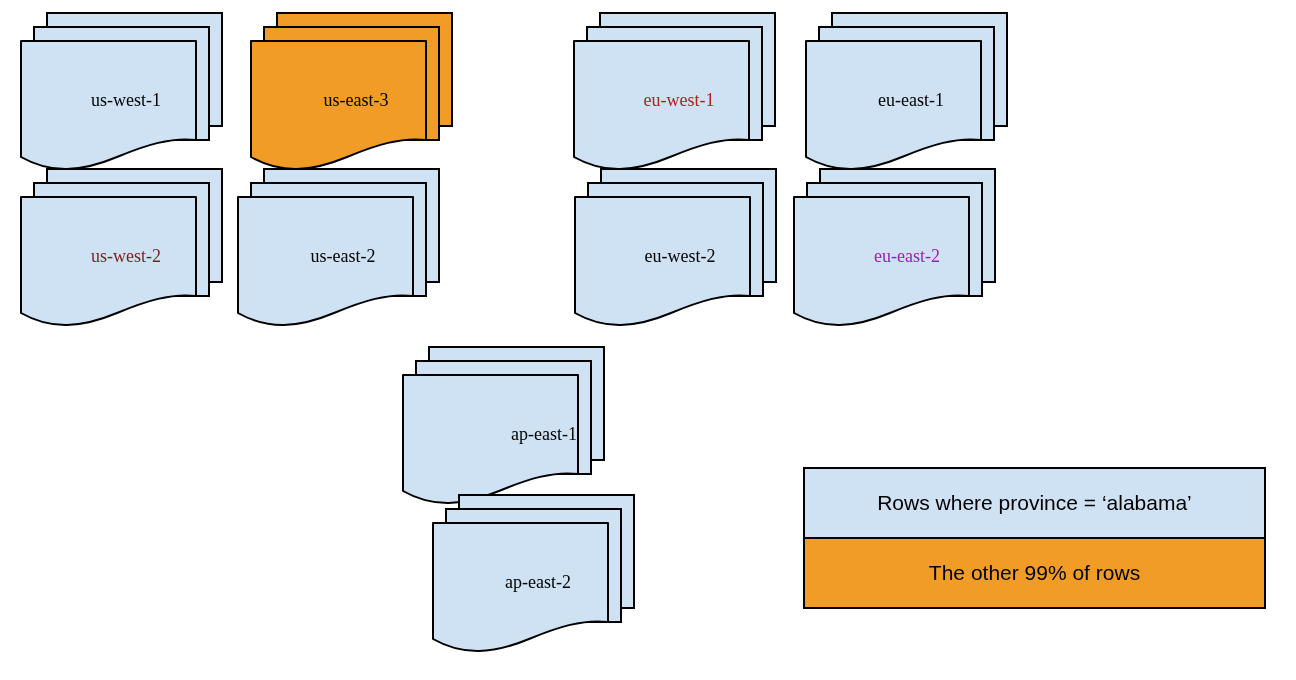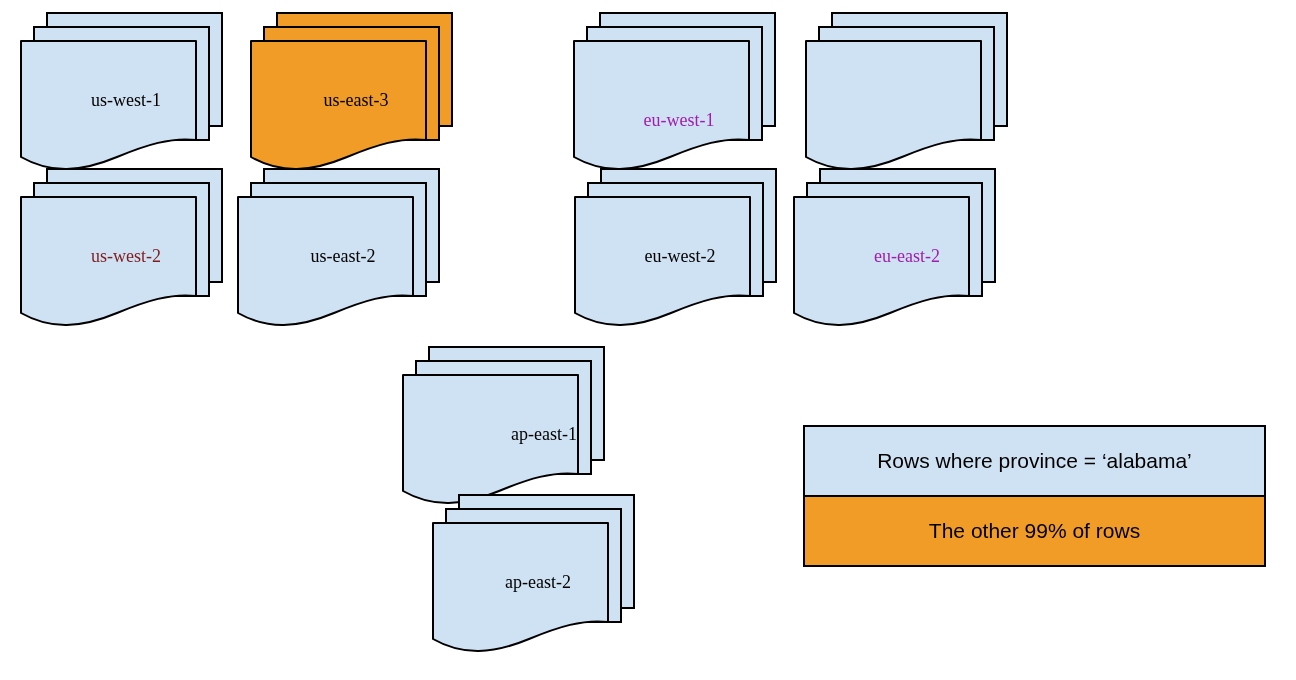--- a/index.html
+++ b/index.html
@@ -88,30 +88,31 @@
         <div class="label" style="color: rgb(0, 0, 0);">us-east-3</div>
       </div>
       <div class="stack" style="left: 573px; top: 12px;">
         <svg width="204" height="164" viewBox="0 0 204 164">
           <rect x="27" y="1" width="175" height="113" fill="#cfe2f3" stroke="#000000" stroke-width="2"></rect>
           <rect x="14" y="15" width="175" height="113" fill="#cfe2f3" stroke="#000000" stroke-width="2"></rect>
           <g transform="translate(1,29)">
             <path d="M0,0 L175,0 L175,99 C150,96 125,104 96,116 C60,131 30,133 0,116 Z" fill="#cfe2f3" stroke="#000000" stroke-width="2" stroke-linejoin="round"></path>
           </g>
         </svg>
-        <div class="label" style="color: #a21caf; margin-top: 20px;">eu-west-1</div>
+        <div class="label" style="color: #b91c1c;">eu-west-1</div>
       </div>
       <div class="stack" style="left: 805px; top: 12px;">
         <svg width="204" height="164" viewBox="0 0 204 164">
           <rect x="27" y="1" width="175" height="113" fill="#cfe2f3" stroke="#000000" stroke-width="2"></rect>
           <rect x="14" y="15" width="175" height="113" fill="#cfe2f3" stroke="#000000" stroke-width="2"></rect>
           <g transform="translate(1,29)">
             <path d="M0,0 L175,0 L175,99 C150,96 125,104 96,116 C60,131 30,133 0,116 Z" fill="#cfe2f3" stroke="#000000" stroke-width="2" stroke-linejoin="round"></path>
           </g>
         </svg>
+        <div class="label" style="color: rgb(0, 0, 0);">eu-east-1</div>
       </div>
       <div class="stack" style="left: 20px; top: 168px;">
         <svg width="204" height="164" viewBox="0 0 204 164">
           <rect x="27" y="1" width="175" height="113" fill="#cfe2f3" stroke="#000000" stroke-width="2"></rect>
           <rect x="14" y="15" width="175" height="113" fill="#cfe2f3" stroke="#000000" stroke-width="2"></rect>
           <g transform="translate(1,29)">
             <path d="M0,0 L175,0 L175,99 C150,96 125,104 96,116 C60,131 30,133 0,116 Z" fill="#cfe2f3" stroke="#000000" stroke-width="2" stroke-linejoin="round"></path>
           </g>
         </svg>
         <div class="label" style="color: #7f1d1d;">us-west-2</div>
@@ -161,21 +162,21 @@
           <rect x="27" y="1" width="175" height="113" fill="#cfe2f3" stroke="#000000" stroke-width="2"></rect>
           <rect x="14" y="15" width="175" height="113" fill="#cfe2f3" stroke="#000000" stroke-width="2"></rect>
           <g transform="translate(1,29)">
             <path d="M0,0 L175,0 L175,99 C150,96 125,104 96,116 C60,131 30,133 0,116 Z" fill="#cfe2f3" stroke="#000000" stroke-width="2" stroke-linejoin="round"></path>
           </g>
         </svg>
         <div class="label" style="color: rgb(0, 0, 0);">ap-east-2</div>
       </div>
     </div>
 
-  <div class="legend" id="legend-box" style="left: 803px; top: 425px; width: 463px; height: 142px;">
+  <div class="legend" id="legend-box" style="left: 803px; top: 467px; width: 463px; height: 142px;">
     <div class="legend-row" id="legend-row-0" style="background: rgb(207, 226, 243);">
       <span>Rows where province = ‘alabama’</span>
     </div>
     <div class="legend-row" id="legend-row-1" style="background: rgb(240, 156, 39);">
       <span>The other 99% of rows</span>
     </div>
   </div>
 
 </div>
 

